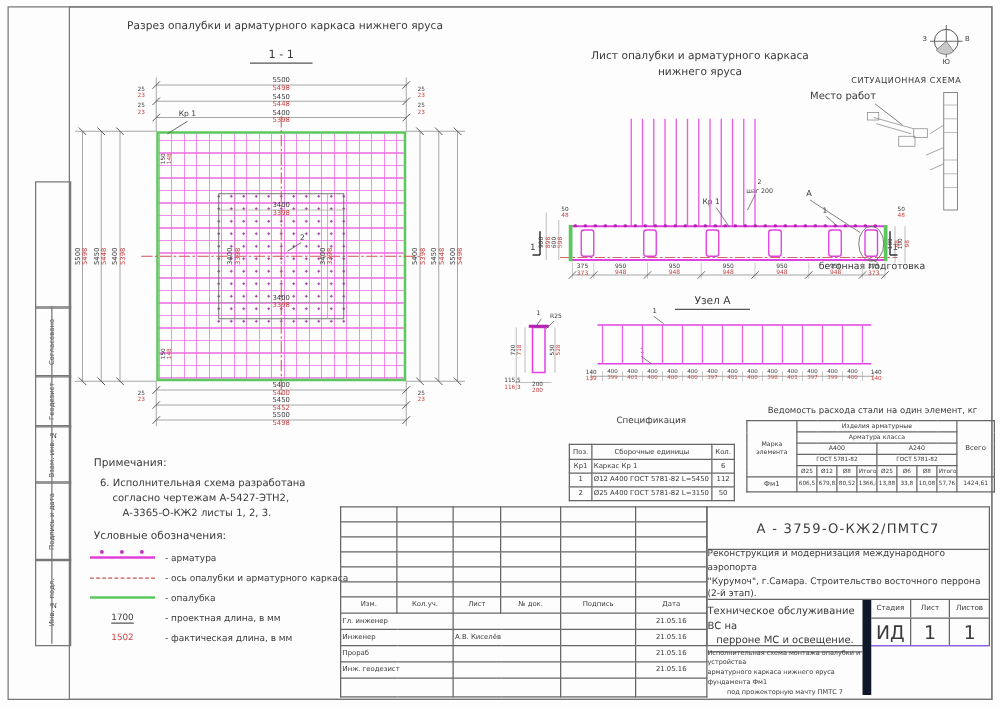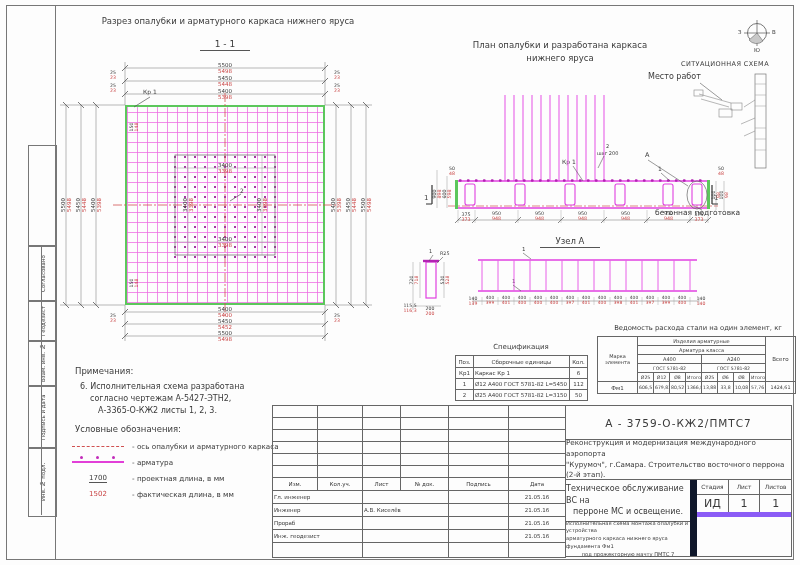--- a/index.html
+++ b/index.html
@@ -189,21 +189,21 @@
   <path stroke="#999" stroke-width="0.5" d="M755,84 H766 M755,95 H766 M755,106 H766 M755,128 H766 M755,139 H766 M755,150 H766"></path>
   <path stroke="#888" stroke-width="0.6" fill="none" d="M755,100 L744,107 M755,118 L741,124 M755,131 L744,136 M699,94 L731,103 M701,99 L729,107"></path>
   <rect x="731" y="103" width="11" height="7" fill="none" stroke="#888" stroke-width="0.6"></rect>
   <rect x="719" y="109" width="13" height="8" fill="none" stroke="#888" stroke-width="0.6"></rect>
   <rect x="694" y="90" width="9" height="6" fill="none" stroke="#888" stroke-width="0.6"></rect>
   <line x1="700" y1="83" x2="722" y2="100" stroke="#555" stroke-width="0.6"></line>
 </svg>
 
 <div class="lbl ctr" style="left:78px;top:16px;width:300px;font-size:8.5px;">Разрез опалубки и арматурного каркаса нижнего яруса</div>
 <div class="lbl ctr underl" style="left:200px;top:39px;width:50px;font-size:9px;">1 - 1</div>
-<div class="lbl ctr" style="left:440px;top:40px;width:240px;font-size:8.5px;">План опалубки и разработана каркаса</div>
+<div class="lbl ctr" style="left:440px;top:40px;width:240px;font-size:8.5px;">Лист опалубки и арматурного каркаса</div>
 <div class="lbl ctr" style="left:440px;top:53px;width:240px;font-size:8.5px;">нижнего яруса</div>
 <div class="lbl ctr underl" style="left:540px;top:236px;width:60px;font-size:8.5px;">Узел А</div>
 <div class="lbl ctr" style="left:655px;top:60px;width:140px;font-size:6.5px;letter-spacing:.4px;">СИТУАЦИОННАЯ СХЕМА</div>
 <div class="lbl" style="left:648px;top:72px;font-size:8px;">Место работ</div>
 <div class="lbl" style="left:655px;top:208px;font-size:7.5px;">бетонная подготовка</div>
 <div class="lbl" style="left:143px;top:88px;font-size:6px;">Кр 1</div>
 <div class="lbl" style="left:240px;top:187px;font-size:6px;">2</div>
 <div class="lbl" style="left:562px;top:158px;font-size:6px;">Кр 1</div>
 <div class="lbl" style="left:645px;top:151px;font-size:6.5px;">А</div>
 <div class="lbl" style="left:658px;top:165px;font-size:6px;">1</div>
@@ -453,49 +453,55 @@
   </div>
 
 <div class="lbl" style="left:75px;top:366px;font-size:8.5px;">Примечания:</div>
 <div class="lbl" style="left:80px;top:382px;font-size:8px;">6. Исполнительная схема разработана</div>
 <div class="lbl" style="left:90px;top:394px;font-size:8px;">согласно чертежам   А-5427-ЭТН2,</div>
 <div class="lbl" style="left:98px;top:406px;font-size:8px;">А-3365-О-КЖ2 листы 1, 2, 3.</div>
 <div class="lbl" style="left:75px;top:424px;font-size:8.5px;">Условные обозначения:</div>
 <div class="abs" style="left:72px;top:438px;width:250px;">
   <div class="legend-row">
     <div class="sw">
-        <div class="sw-axis" style="width:100%;"></div>
-      </div>
-    <div class="ltext">- ось опалубки и арматурного каркаса</div>
-  </div>
-  <div class="legend-row">
-    <div class="sw">
         <div class="sw-rebar" style="width:100%;">
           <i style="left:8px;"></i>
           <i style="left:24px;"></i>
           <i style="left:40px;"></i>
         </div>
       </div>
     <div class="ltext">- арматура</div>
   </div>
   <div class="legend-row">
     <div class="sw">
+        <div class="sw-axis" style="width:100%;"></div>
+      </div>
+    <div class="ltext">- ось опалубки и арматурного каркаса</div>
+  </div>
+  <div class="legend-row">
+    <div class="sw">
+        <div class="sw-form" style="width:100%;"></div>
+      </div>
+    <div class="ltext">- опалубка</div>
+  </div>
+  <div class="legend-row">
+    <div class="sw">
         <span class="sw-num">1700</span>
       </div>
     <div class="ltext">- проектная длина, в мм</div>
   </div>
   <div class="legend-row">
     <div class="sw">
         <span class="sw-numf">1502</span>
       </div>
     <div class="ltext">- фактическая длина, в мм</div>
   </div>
 </div>
 
-<div class="lbl ctr" style="left:455px;top:343px;width:132px;font-size:7px;">Спецификация</div>
+<div class="lbl ctr" style="left:455px;top:332px;width:132px;font-size:7px;">Спецификация</div>
 <table class="abs" style="left:455px;top:355px;width:132px;">
   <colgroup>
       <col style="width:18px;">
       <col style="width:96px;">
       <col style="width:18px;">
     </colgroup>
   <tbody>
   <tr style="height:12px;">
     <td>Поз.</td>
     <td>Сборочные единицы</td>
@@ -668,21 +674,21 @@
   <tbody>
       <tr style="height:15px;">
         <td colspan="2"></td>
         <td colspan="2"></td>
         <td></td>
         <td></td>
       </tr>
 </tbody>
   </table>
 
-<div class="abs" style="left:565px;top:405px;width:227px;height:152px;border:1px solid #666;box-sizing:border-box;">
+<div class="abs" style="left:565px;top:405px;width:227px;height:112px;border:1px solid #666;box-sizing:border-box;">
   <div style="height:34px;border-bottom:1px solid #666;display:flex;align-items:center;justify-content:center;font-size:10.5px;letter-spacing:1px;box-sizing:border-box;">А - 3759-О-КЖ2/ПМТС7</div>
   <div style="height:40px;border-bottom:1px solid #666;display:flex;flex-direction:column;align-items:center;justify-content:center;font-size:7.2px;line-height:1.5;box-sizing:border-box;">
     <span>Реконструкция и модернизация международного аэропорта</span>
     <span>"Курумоч", г.Самара. Строительство восточного перрона (2-й этап).</span>
   </div>
   <div style="height:76px;display:flex;box-sizing:border-box;">
     <div style="width:131px;border-right:7px solid #0f172a;box-sizing:border-box;">
       <div style="height:42px;border-bottom:1px solid #666;display:flex;flex-direction:column;align-items:center;justify-content:center;font-size:8px;line-height:1.45;box-sizing:border-box;">
         <span>Техническое обслуживание ВС на</span>
         <span>перроне МС и освещение.</span>
@@ -692,21 +698,21 @@
         <span>арматурного каркаса нижнего яруса фундамента Фм1</span>
         <span>под прожекторную мачту ПМТС 7</span>
       </div>
     </div>
     <div style="flex:1;display:flex;flex-direction:column;">
       <div style="height:15px;display:flex;border-bottom:1px solid #666;box-sizing:border-box;font-size:5.8px;text-align:center;">
         <span style="flex:1;border-right:1px solid #666;display:flex;align-items:center;justify-content:center;">Стадия</span>
         <span style="flex:1;border-right:1px solid #666;display:flex;align-items:center;justify-content:center;">Лист</span>
         <span style="flex:1;display:flex;align-items:center;justify-content:center;">Листов</span>
       </div>
-      <div style="height:22px;display:flex;border-bottom:5px solid #8b5cf6;box-sizing:border-box;font-size:11px;">
+      <div style="height:22px;display:flex;border-bottom:1px solid #8b5cf6;box-sizing:border-box;font-size:15px;">
         <span style="flex:1;border-right:1px solid #666;display:flex;align-items:center;justify-content:center;">ИД</span>
         <span style="flex:1;border-right:1px solid #666;display:flex;align-items:center;justify-content:center;">1</span>
         <span style="flex:1;display:flex;align-items:center;justify-content:center;">1</span>
       </div>
       <div style="flex:1;"></div>
     </div>
   </div>
 </div>
 
 </body></html>

